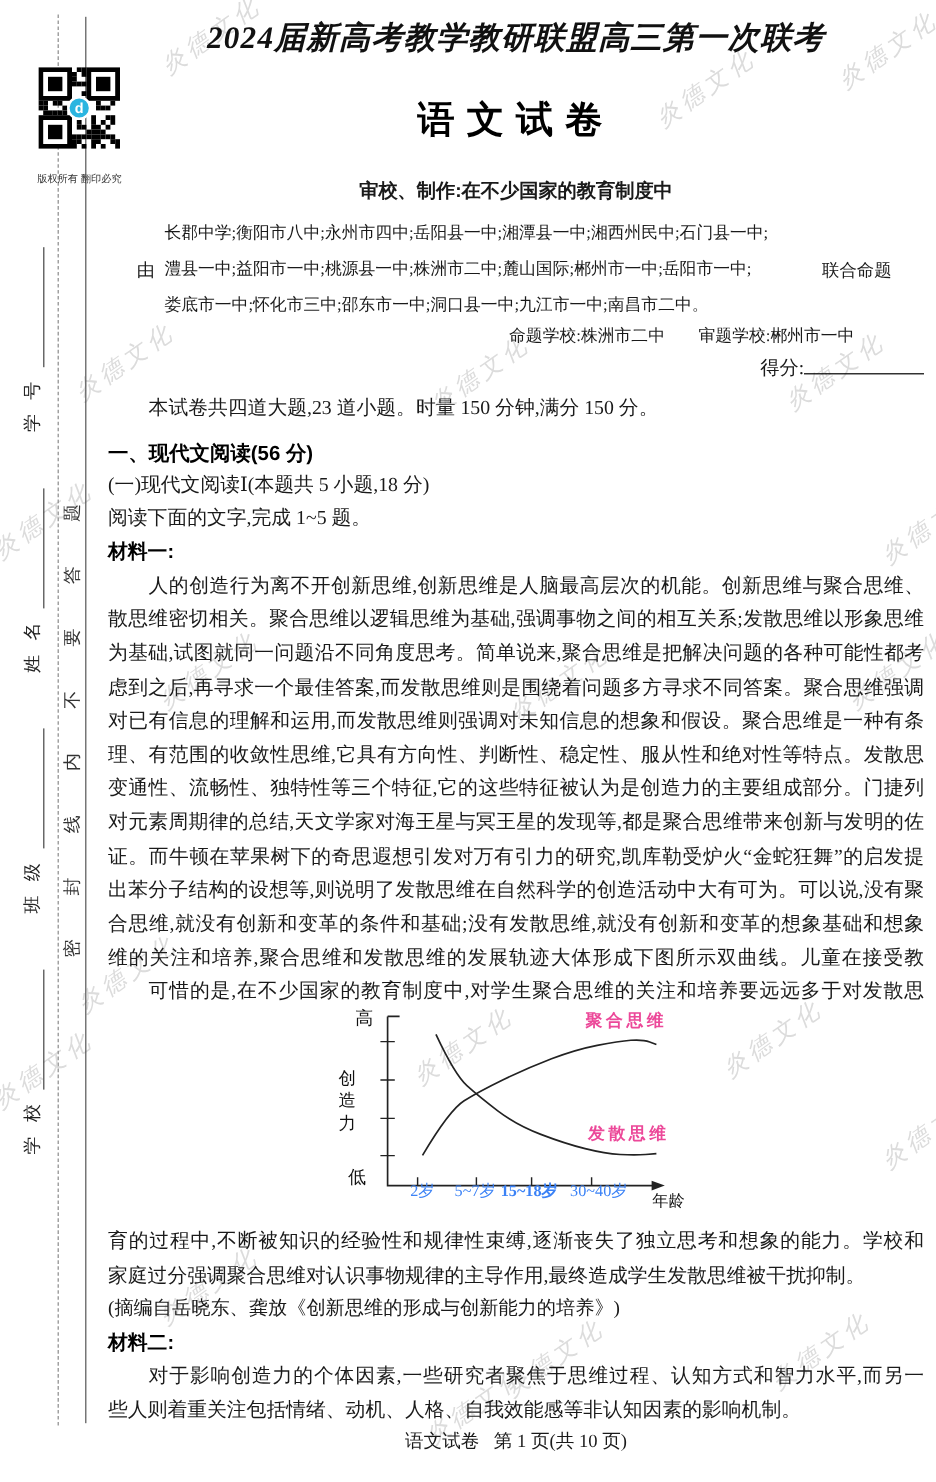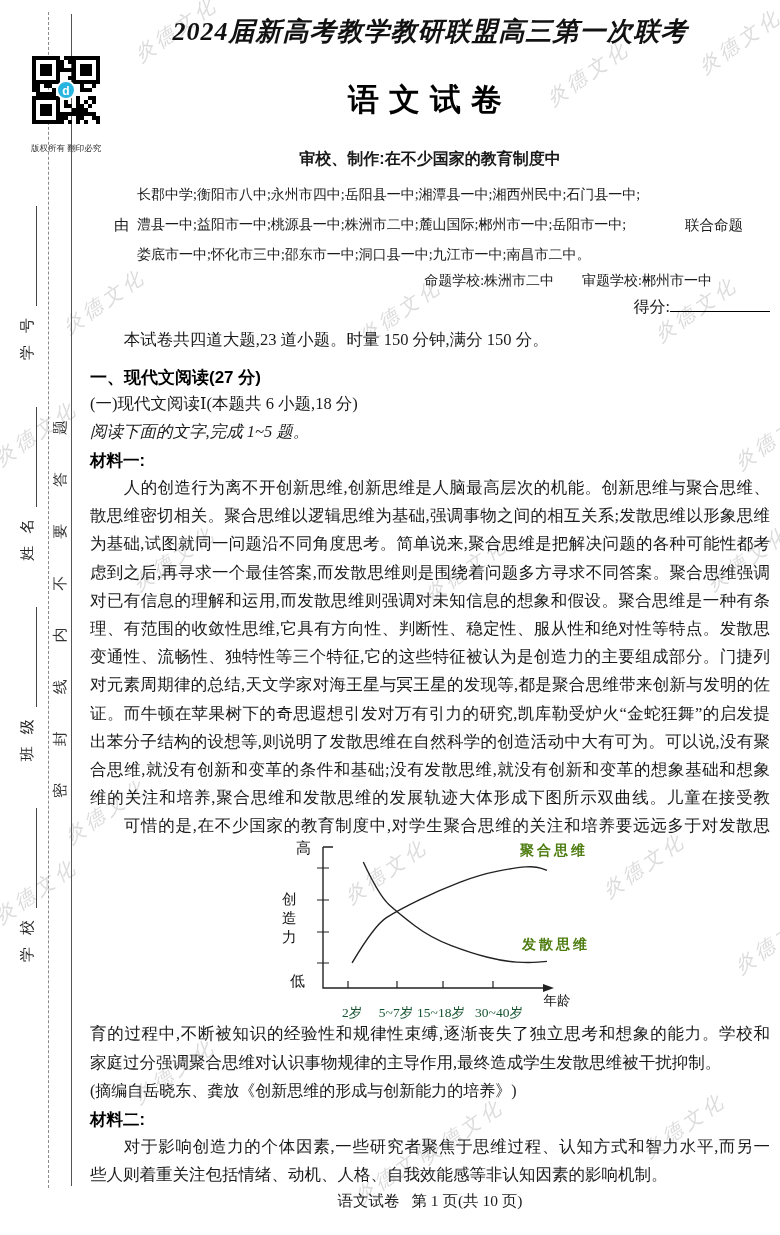--- a/index.html
+++ b/index.html
@@ -57,40 +57,40 @@
   .proposer{font-size:14px;text-align:right;padding-right:58px;height:22px;line-height:22px;}
   
   .score-row{text-align:right;margin-top:4px;height:24px;font-size:16px;margin-left:42px;}
   .score-blank{display:inline-block;width:100px;height:15px;border-bottom:1.5px solid #000;}
   .exam-info{margin-top:8px;font-size:16.5px;line-height:24px;text-indent:2.05em;}
   .sec-head{
     margin-top:14px;font-size:17px;font-weight:bold;line-height:24px;
     font-family:"Liberation Sans","DejaVu Sans",sans-serif;color:#000;
   }
   .sec-sub{font-size:16.5px;line-height:28px;}
-  .sec-instr{font-size:16.5px;line-height:28px;font-style:italic;}
+  .sec-instr{font-size:16.5px;line-height:28px;}
   .mat-label{
     font-size:16.5px;font-weight:bold;line-height:28px;
     font-family:"Liberation Sans","DejaVu Sans",sans-serif;color:#000;
   }
   
   .tline{
     font-size:16.5px;line-height:28.2px;height:28.2px;overflow:hidden;
     text-align:justify;text-align-last:justify;
   }
   .tline.ind{text-indent:2.05em;}
   .tline.last{text-align-last:left;}
   .attribution{font-size:16px;line-height:28px;padding-right:4px;}
   
   .chart-wrap{position:relative;width:300px;height:180px;margin:0 auto;}
   .chart-wrap svg{position:absolute;left:0;top:0;}
   .c-label{position:absolute;font-size:15px;color:#111;}
   .c-ylabel{position:absolute;left:2px;top:50px;display:flex;flex-direction:column;font-size:14.5px;line-height:19px;color:#111;}
-  .c-series{position:absolute;font-size:14px;font-weight:600;letter-spacing:3px;white-space:nowrap;color:#4d7c0f;margin-left:32px;}
-  .c-xtick{position:absolute;top:164px;font-size:13.5px;transform:translateX(-50%);white-space:nowrap;color:#14532d;}
+  .c-series{position:absolute;font-size:14px;font-weight:600;letter-spacing:3px;white-space:nowrap;color:#ec4899;}
+  .c-xtick{position:absolute;top:144px;font-size:13.5px;transform:translateX(-50%);white-space:nowrap;color:#3b82f6;}
   .c-xlabel{position:absolute;top:152px;font-size:13.5px;transform:translateX(-50%);white-space:nowrap;color:#111;}
   
   .footer{margin-top:2px;text-align:center;font-size:15.5px;}
   .footer span{margin:0 6px;}
 </style>
 </head>
 <body>
 
 <div>
     <span class="wm" style="left: 128px; top: 16px; color: rgb(220, 220, 220);">炎德文化</span>
@@ -241,22 +241,22 @@
     <div class="joint-label">联合命题</div>
   </div>
   <div class="proposer">命题学校:株洲市二中　　审题学校:郴州市一中</div>
 
   <div class="score-row">
     <span>得分:</span><span class="score-blank"></span>
   </div>
 
   <div class="exam-info">本试卷共四道大题,23 道小题。时量 150 分钟,满分 150 分。</div>
 
-  <div class="sec-head">一、现代文阅读(27 分)</div>
-  <div class="sec-sub">(一)现代文阅读Ⅰ(本题共 6 小题,18 分)</div>
+  <div class="sec-head">一、现代文阅读(56 分)</div>
+  <div class="sec-sub">(一)现代文阅读Ⅰ(本题共 5 小题,18 分)</div>
   <div class="sec-instr">阅读下面的文字,完成 1~5 题。</div>
 
   <div class="mat-label">材料一:</div>
   <div>
       <div class="tline ind">人的创造行为离不开创新思维,创新思维是人脑最高层次的机能。创新思维与聚合思维、发</div>
       <div class="tline">散思维密切相关。聚合思维以逻辑思维为基础,强调事物之间的相互关系;发散思维以形象思维</div>
       <div class="tline">为基础,试图就同一问题沿不同角度思考。简单说来,聚合思维是把解决问题的各种可能性都考</div>
       <div class="tline">虑到之后,再寻求一个最佳答案,而发散思维则是围绕着问题多方寻求不同答案。聚合思维强调</div>
       <div class="tline">对已有信息的理解和运用,而发散思维则强调对未知信息的想象和假设。聚合思维是一种有条</div>
       <div class="tline">理、有范围的收敛性思维,它具有方向性、判断性、稳定性、服从性和绝对性等特点。发散思维具有</div>
@@ -288,21 +288,21 @@
     <div class="c-label" style="left:10px;top:132px;">低</div>
     <div class="c-ylabel">
         <span>创</span>
         <span>造</span>
         <span>力</span>
       </div>
     <div class="c-series" style="left:208px;top:2px;">聚合思维</div>
     <div class="c-series" style="left:210px;top:96px;">发散思维</div>
     <div class="c-xtick" style="left:72px;">2岁</div>
     <div class="c-xtick" style="left:116px;">5~7岁</div>
-    <div class="c-xtick" style="left:161px;">15~18岁</div>
+    <div class="c-xtick" style="left:161px;font-weight:bold;">15~18岁</div>
     <div class="c-xtick" style="left:219px;">30~40岁</div>
     <div class="c-xlabel" style="left:277px;">年龄</div>
   </div>
 
   <div>
       <div class="tline">育的过程中,不断被知识的经验性和规律性束缚,逐渐丧失了独立思考和想象的能力。学校和</div>
       <div class="tline last">家庭过分强调聚合思维对认识事物规律的主导作用,最终造成学生发散思维被干扰抑制。</div>
     </div>
   <div class="attribution">(摘编自岳晓东、龚放《创新思维的形成与创新能力的培养》)</div>
 

